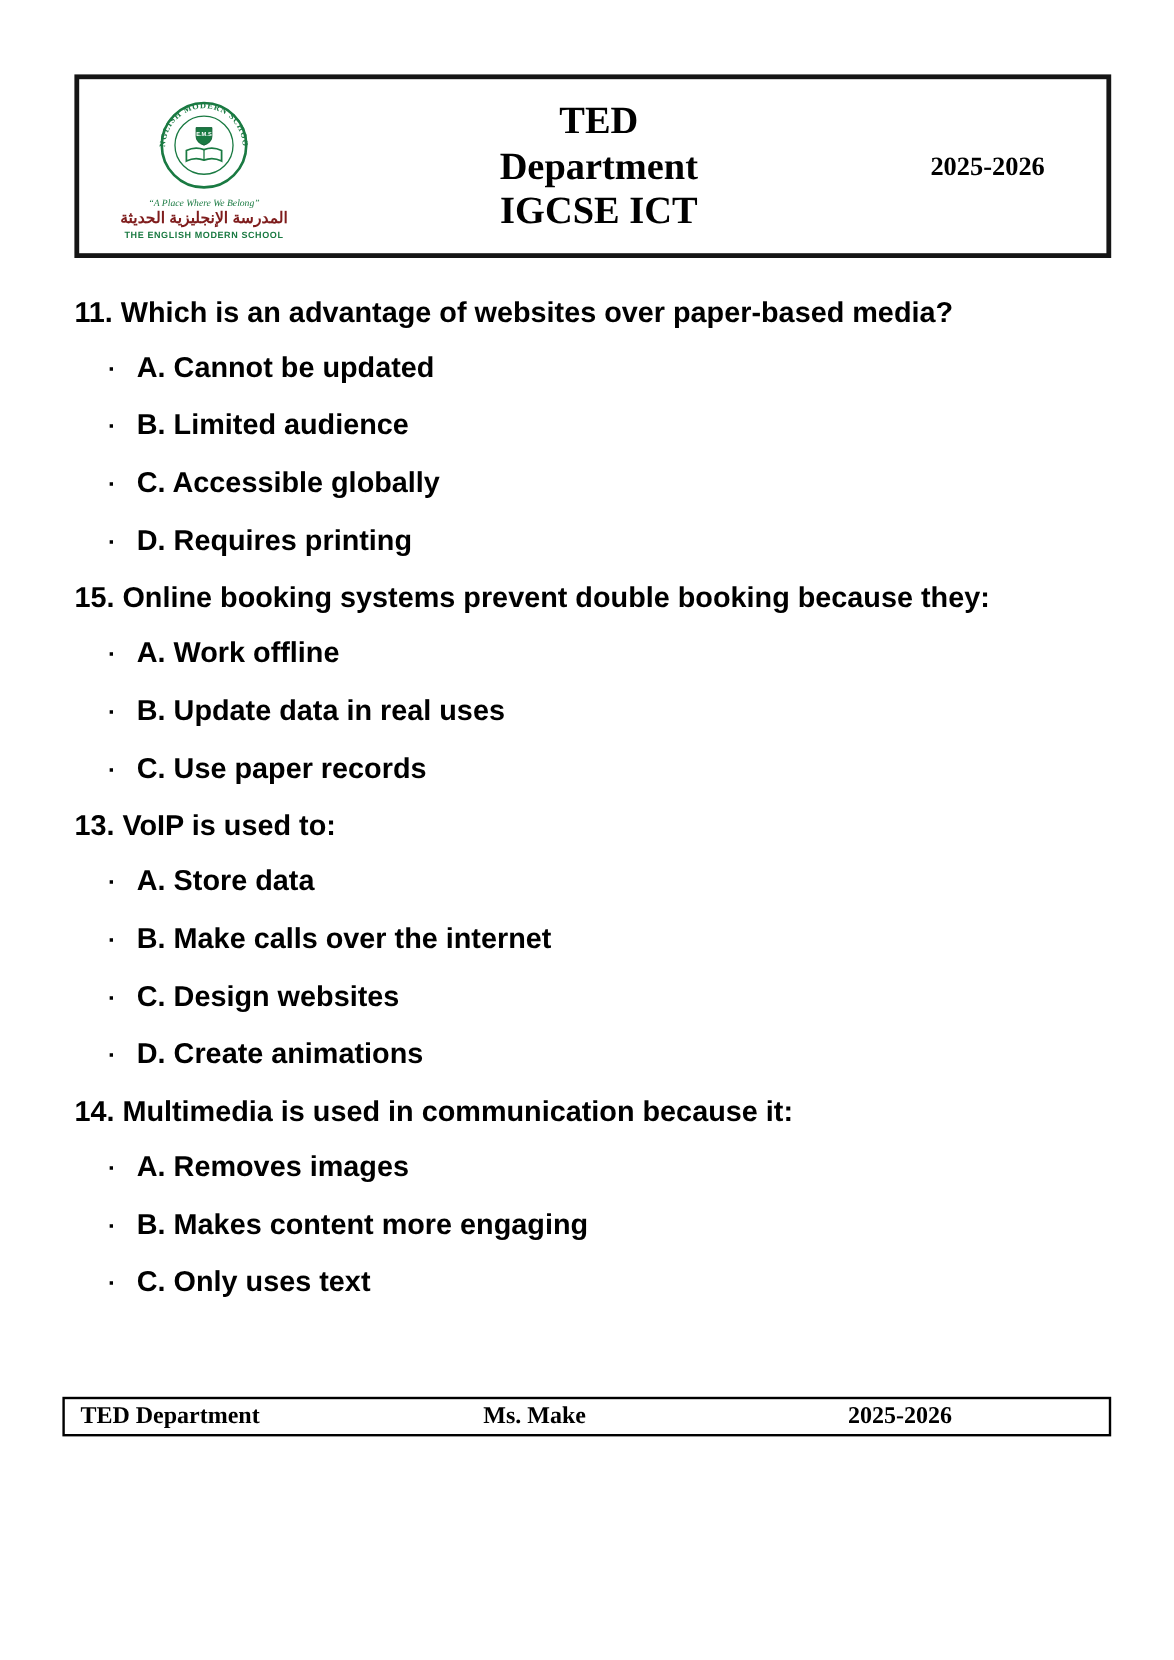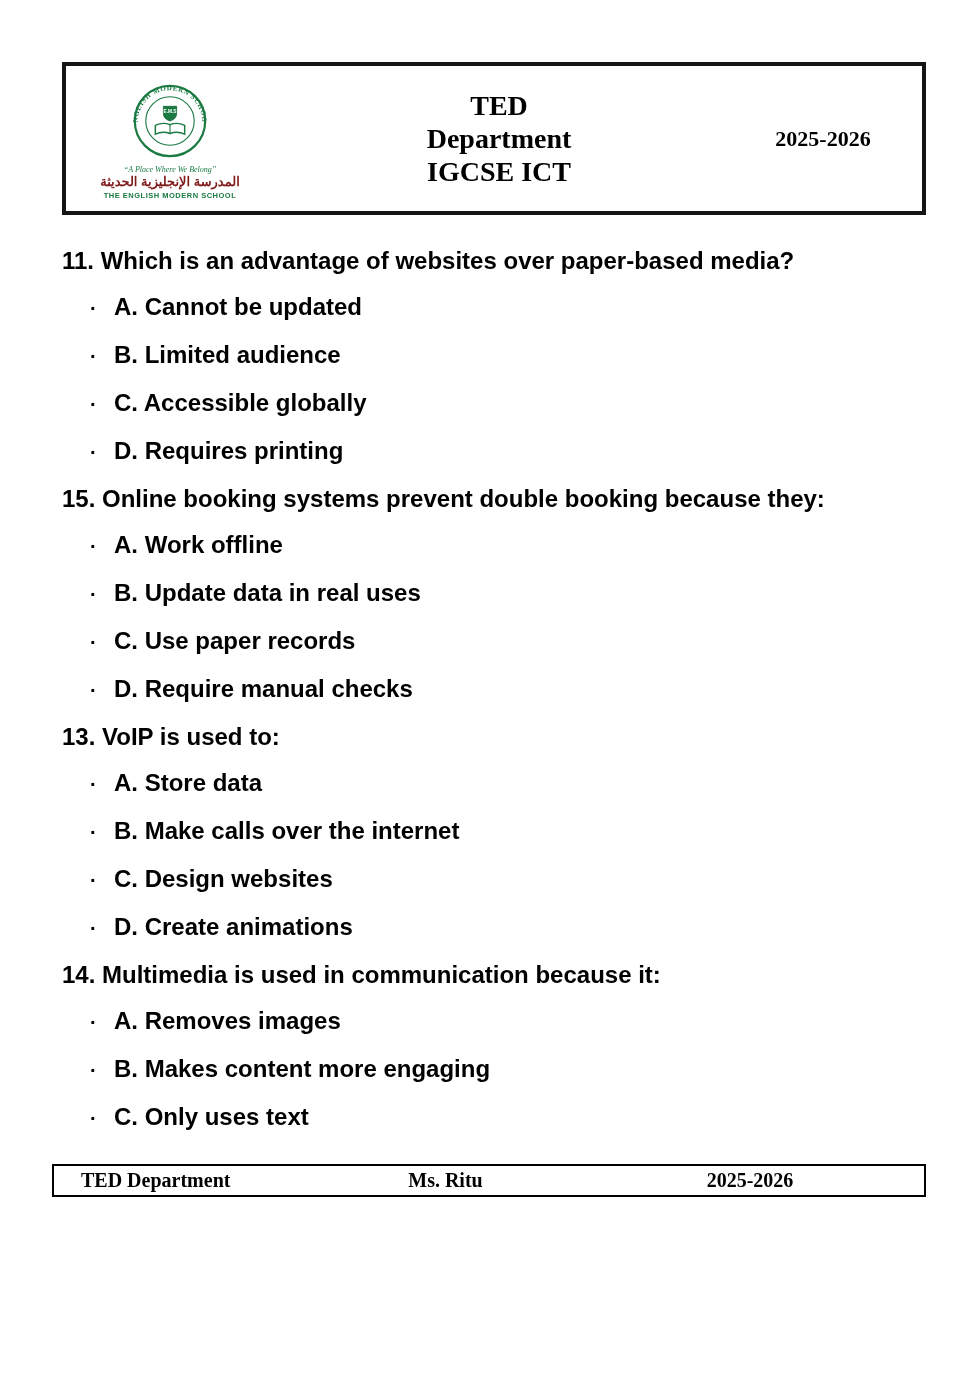--- a/index.html
+++ b/index.html
@@ -51,21 +51,21 @@
     letter-spacing:.5px;
     color:#1a7a42;
     margin-top:3px;
     white-space:nowrap;
   }
   .title-col {
     flex:1;
     text-align:center;
     font-family:"Liberation Serif", serif;
     font-weight:bold;
-    font-size:28px;
+    font-size:32px;
     line-height:1.18;
     color:#000;
   }
   .year-col {
     width:170px;
     text-align:center;
     font-family:"Liberation Serif", serif;
     font-weight:bold;
     font-size:22px;
     color:#000;
@@ -103,21 +103,21 @@
     width:874px;
     height:33px;
     border:2px solid #000;
     display:grid;
     grid-template-columns:30% 30% 40%;
     align-items:center;
     font-family:"Liberation Serif", serif;
     font-weight:bold;
     font-size:20px;
   }
-  .footer-cell-left  { padding-left:27px; text-align:left; }
+  .footer-cell-left  { padding-left:13px; text-align:left; }
   .footer-cell-mid   { text-align:center; }
   .footer-cell-right { text-align:center; }
 </style>
 </head>
 <body>
 
 <div class="page">
 
   <div class="header-box">
 
@@ -172,23 +172,20 @@
     <div class="question-text">15. Online booking systems prevent double booking because they:</div>
     <div class="option">
         <span>A. Work offline</span>
       </div>
     <div class="option">
         <span>B. Update data in real uses</span>
       </div>
     <div class="option">
         <span>C. Use paper records</span>
       </div>
-    <div class="option">
-        <span>D. Require manual checks</span>
-      </div>
   </section>
 
   <section class="question">
     <div class="question-text">13. VoIP is used to:</div>
     <div class="option">
         <span>A. Store data</span>
       </div>
     <div class="option">
         <span>B. Make calls over the internet</span>
       </div>
@@ -210,15 +207,15 @@
       </div>
     <div class="option tight-after">
         <span>C. Only uses text</span>
       </div>
   </section>
 
 </div>
 
 <div class="footer-box">
   <div class="footer-cell-left">TED Department</div>
-  <div class="footer-cell-mid">Ms. Ritu</div>
+  <div class="footer-cell-mid">Ms. Make</div>
   <div class="footer-cell-right">2025-2026</div>
 </div>
 
 </body></html>

